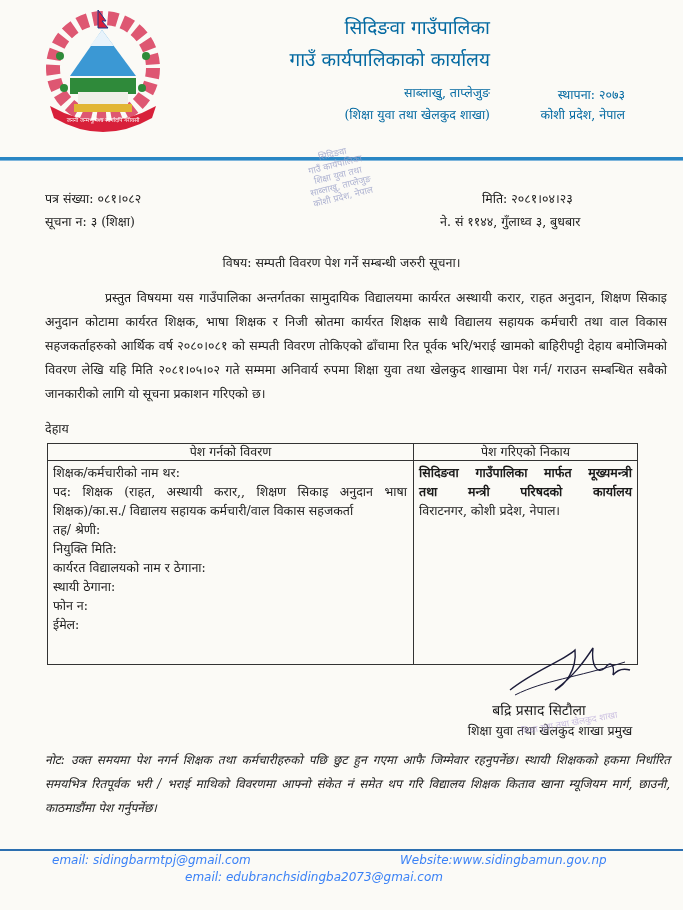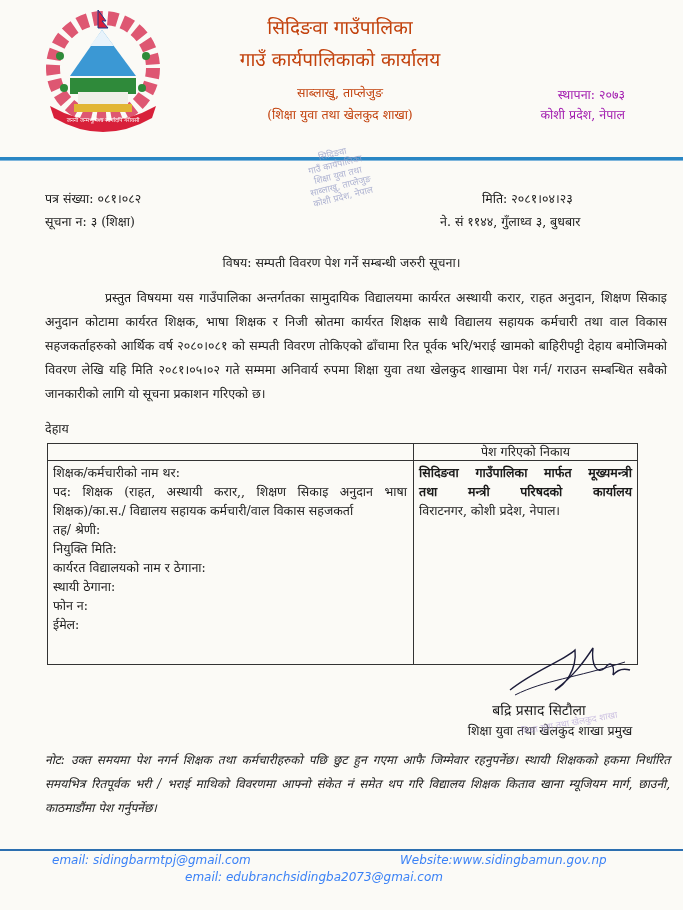--- a/index.html
+++ b/index.html
@@ -6,26 +6,26 @@
   body {
     width: 683px; height: 910px; overflow: hidden;
     background: #fbfaf6;
     font-family: "DejaVu Serif", "Liberation Serif", serif;
     color: #1a1a1a;
     position: relative;
   }
   .abs { position: absolute; }
   
   #logo { left: 40px; top: 6px; width: 126px; height: 130px; }
-  .h-title { left: 190px; width: 300px; text-align: center; color: #c2410c; }
+  .h-title { left: 190px; width: 300px; text-align: right; color: #0369a1; }
   #title1 { top: 14px; font-size: 19px; }
   #title2 { top: 46px; font-size: 19px; }
   #addr1 { top: 84px; font-size: 12.5px; }
   #addr2 { top: 106px; font-size: 12.5px; }
-  .est { right: 58px; width: 120px; text-align: right; color: #a21caf; font-size: 12.5px; }
+  .est { right: 58px; width: 120px; text-align: right; color: #0369a1; font-size: 12.5px; }
   #est1 { top: 86px; }
   #est2 { top: 106px; }
   .rule { left: 0; width: 683px; height: 3px; background: #2a86c4; }
   #rule-top { top: 157px; box-shadow: 0 1px 0 #7fb6dc; }
   #rule-bottom { top: 849px; background: #2c6fb0; height: 2px; }
   
   #seal { left: 290px; top: 148px; width: 100px; height: 72px; color: #9aa0c8; font-size: 9px; line-height: 11px; transform: rotate(-14deg); opacity: .8; text-align: center; }
   
   .meta { font-size: 12.5px; }
   #ref-no { left: 45px; top: 190px; }
@@ -107,20 +107,21 @@
 
 <div id="subject" class="abs">विषय: सम्पती विवरण पेश गर्ने सम्बन्धी जरुरी सूचना।</div>
 
 <div id="body-para" class="abs"><span class="indent"></span><span>प्रस्तुत विषयमा यस गाउँपालिका अन्तर्गतका सामुदायिक  विद्यालयमा कार्यरत अस्थायी करार, राहत अनुदान, शिक्षण सिकाइ अनुदान कोटामा कार्यरत शिक्षक, भाषा शिक्षक  र  निजी स्रोतमा कार्यरत शिक्षक साथै विद्यालय सहायक कर्मचारी तथा वाल विकास सहजकर्ताहरुको आर्थिक वर्ष २०८०।०८१ को सम्पती विवरण तोकिएको ढाँचामा रित पूर्वक भरि/भराई  खामको बाहिरीपट्टी देहाय बमोजिमको विवरण लेखि यहि मिति २०८१।०५।०२ गते सम्ममा अनिवार्य रुपमा शिक्षा युवा तथा खेलकुद शाखामा पेश गर्न/ गराउन सम्बन्धित सबैको जानकारीको लागि यो सूचना प्रकाशन गरिएको छ।</span></div>
 
 <div id="dehaya" class="abs">देहाय</div>
 
 <div id="form-table" class="abs">
   <div id="col-divider"></div>
   <div id="head-divider"></div>
+  <div id="th1" class="th">पेश गर्नको विवरण</div>
   <div id="th2" class="th">पेश गरिएको निकाय</div>
   <div id="left-cell">
     <span class="row">शिक्षक/कर्मचारीको नाम थर:</span>
     <span class="row justify">पद: शिक्षक (राहत, अस्थायी करार,, शिक्षण सिकाइ अनुदान भाषा</span>
     <span class="row">शिक्षक)/का.स./ विद्यालय सहायक कर्मचारी/वाल विकास सहजकर्ता</span>
     <span class="row">तह/ श्रेणी:</span>
     <span class="row">नियुक्ति मिति:</span>
     <span class="row">कार्यरत विद्यालयको नाम र ठेगाना:</span>
     <span class="row">स्थायी ठेगाना:</span>
     <span class="row">फोन न:</span>

